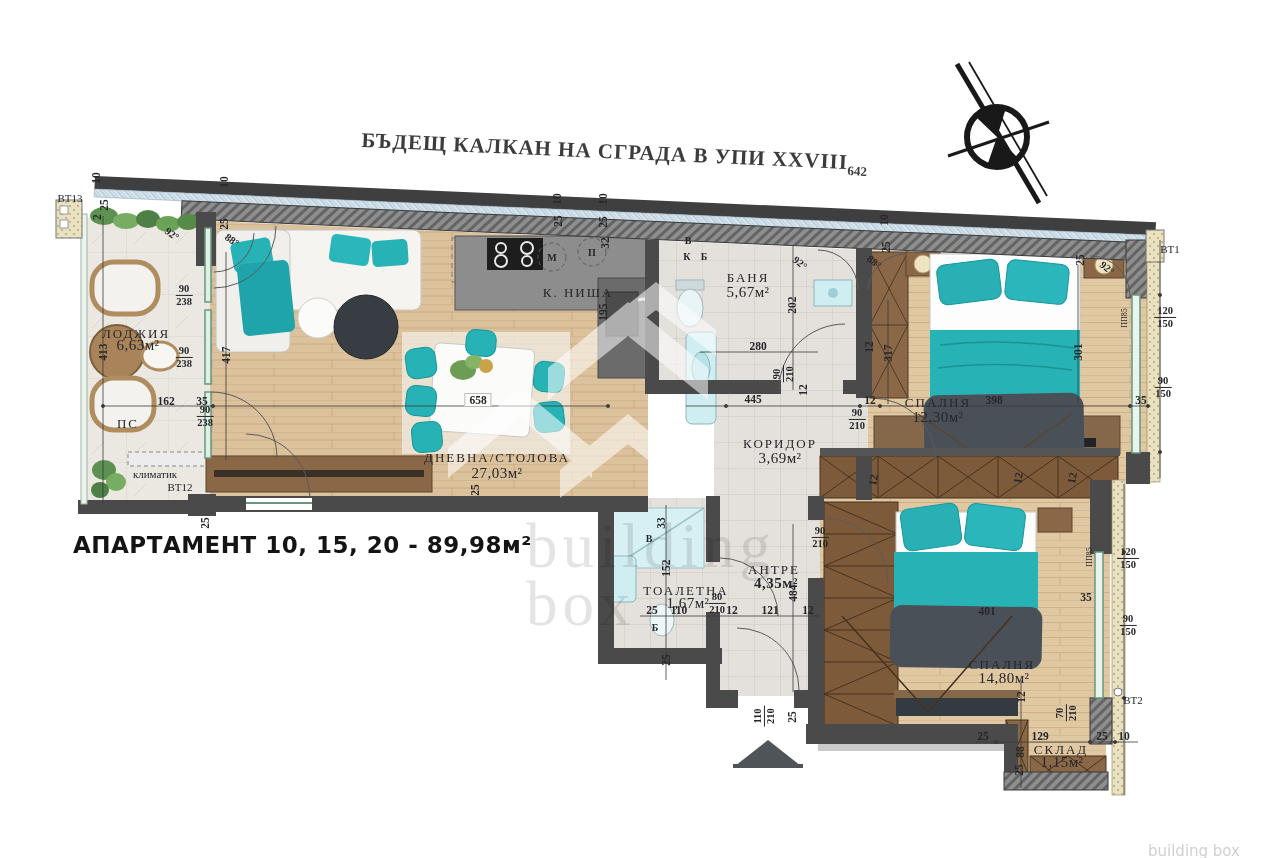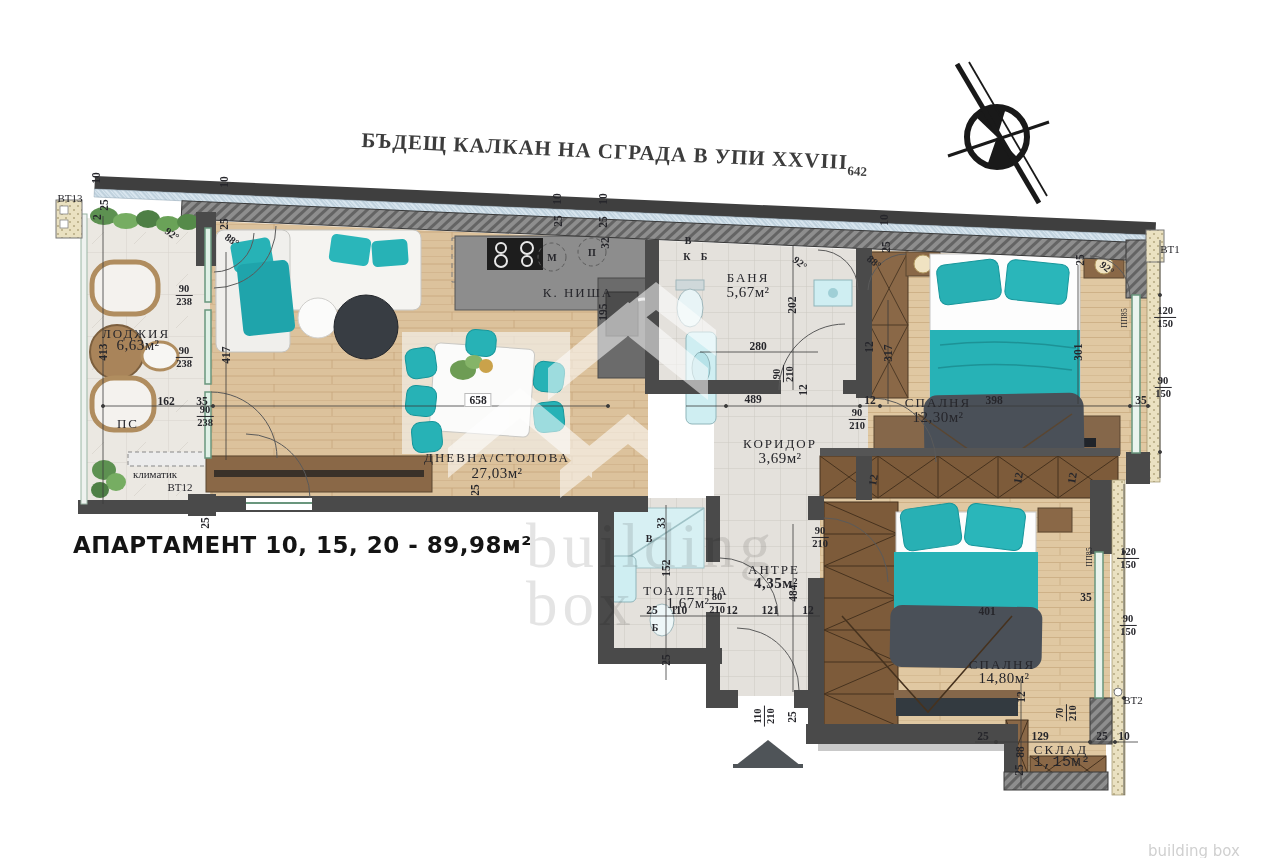--- a/index.html
+++ b/index.html
@@ -388,21 +388,21 @@
       <div class="lbl appl" style="left: 552px; top: 257px; transform: translate(-50%, -50%);">М</div>
       <div class="lbl appl" style="left: 592px; top: 252px; transform: translate(-50%, -50%);">П</div>
       <div class="lbl appl" style="left: 688px; top: 240px; transform: translate(-50%, -50%);">В</div>
       <div class="lbl appl" style="left: 687px; top: 256px; transform: translate(-50%, -50%);">К</div>
       <div class="lbl appl" style="left: 704px; top: 256px; transform: translate(-50%, -50%);">Б</div>
       <div class="lbl room" style="left: 748px; top: 278px; transform: translate(-50%, -50%); text-align: right;">БАНЯ</div>
       <div class="lbl area" style="left: 748px; top: 292px; transform: translate(-50%, -50%);">5,67м²</div>
       <div class="lbl angle" style="left: 800px; top: 263px; transform: translate(-50%, -50%) rotate(40deg);">92°</div>
       <div class="lbl dim" style="left: 792px; top: 305px; transform: translate(-50%, -50%) rotate(-90deg);">202</div>
       <div class="lbl dim" style="left: 758px; top: 346px; transform: translate(-50%, -50%);">280</div>
-      <div class="lbl dim" style="left: 753px; top: 399px; transform: translate(-50%, -50%);">489</div>
+      <div class="lbl dim" style="left: 753px; top: 399px; transform: translate(-50%, -50%);">445</div>
       <div class="lbl dim frac" style="left: 783px; top: 374px; transform: translate(-50%, -50%) rotate(-90deg);">
         <span class="fn">90</span>
         <span class="fd">210</span>
       </div>
       <div class="lbl dim" style="left: 803px; top: 390px; transform: translate(-50%, -50%) rotate(-90deg);">12</div>
       <div class="lbl room" style="left: 780px; top: 444px; transform: translate(-50%, -50%);">КОРИДОР</div>
       <div class="lbl area" style="left: 780px; top: 458px; transform: translate(-50%, -50%);">3,69м²</div>
       <div class="lbl dim" style="left: 870px; top: 400px; transform: translate(-50%, -50%);">12</div>
       <div class="lbl dim frac" style="left: 857px; top: 419px; transform: translate(-50%, -50%);">
         <span class="fn">90</span>
@@ -466,21 +466,21 @@
         <span class="fn">70</span>
         <span class="fd">210</span>
       </div>
       <div class="lbl dim" style="left: 983px; top: 736px; transform: translate(-50%, -50%);">25</div>
       <div class="lbl dim" style="left: 1040px; top: 736px; transform: translate(-50%, -50%);">129</div>
       <div class="lbl dim" style="left: 1102px; top: 736px; transform: translate(-50%, -50%);">25</div>
       <div class="lbl dim" style="left: 1124px; top: 736px; transform: translate(-50%, -50%);">10</div>
       <div class="lbl dim" style="left: 1020px; top: 752px; transform: translate(-50%, -50%) rotate(-90deg);">88</div>
       <div class="lbl dim" style="left: 1019px; top: 770px; transform: translate(-50%, -50%) rotate(-90deg);">25</div>
       <div class="lbl room" style="left: 1061px; top: 750px; transform: translate(-50%, -50%);">СКЛАД</div>
-      <div class="lbl area" style="left: 1062px; top: 762px; transform: translate(-50%, -50%); font-family: Liberation Mono, monospace;">1,15м²</div>
+      <div class="lbl area" style="left: 1062px; top: 762px; transform: translate(-50%, -50%);">1,15м²</div>
       <div class="lbl marker" style="left: 1133px; top: 700px; transform: translate(-50%, -50%);">ВТ2</div>
       <div class="lbl tiny" style="left: 1089px; top: 557px; transform: translate(-50%, -50%) rotate(-90deg);">ПП85</div>
       <div class="lbl dim frac" style="left: 1128px; top: 558px; transform: translate(-50%, -50%);">
         <span class="fn">120</span>
         <span class="fd">150</span>
       </div>
       <div class="lbl dim" style="left: 1086px; top: 597px; transform: translate(-50%, -50%);">35</div>
       <div class="lbl dim frac" style="left: 1128px; top: 625px; transform: translate(-50%, -50%);">
         <span class="fn">90</span>
         <span class="fd">150</span>

